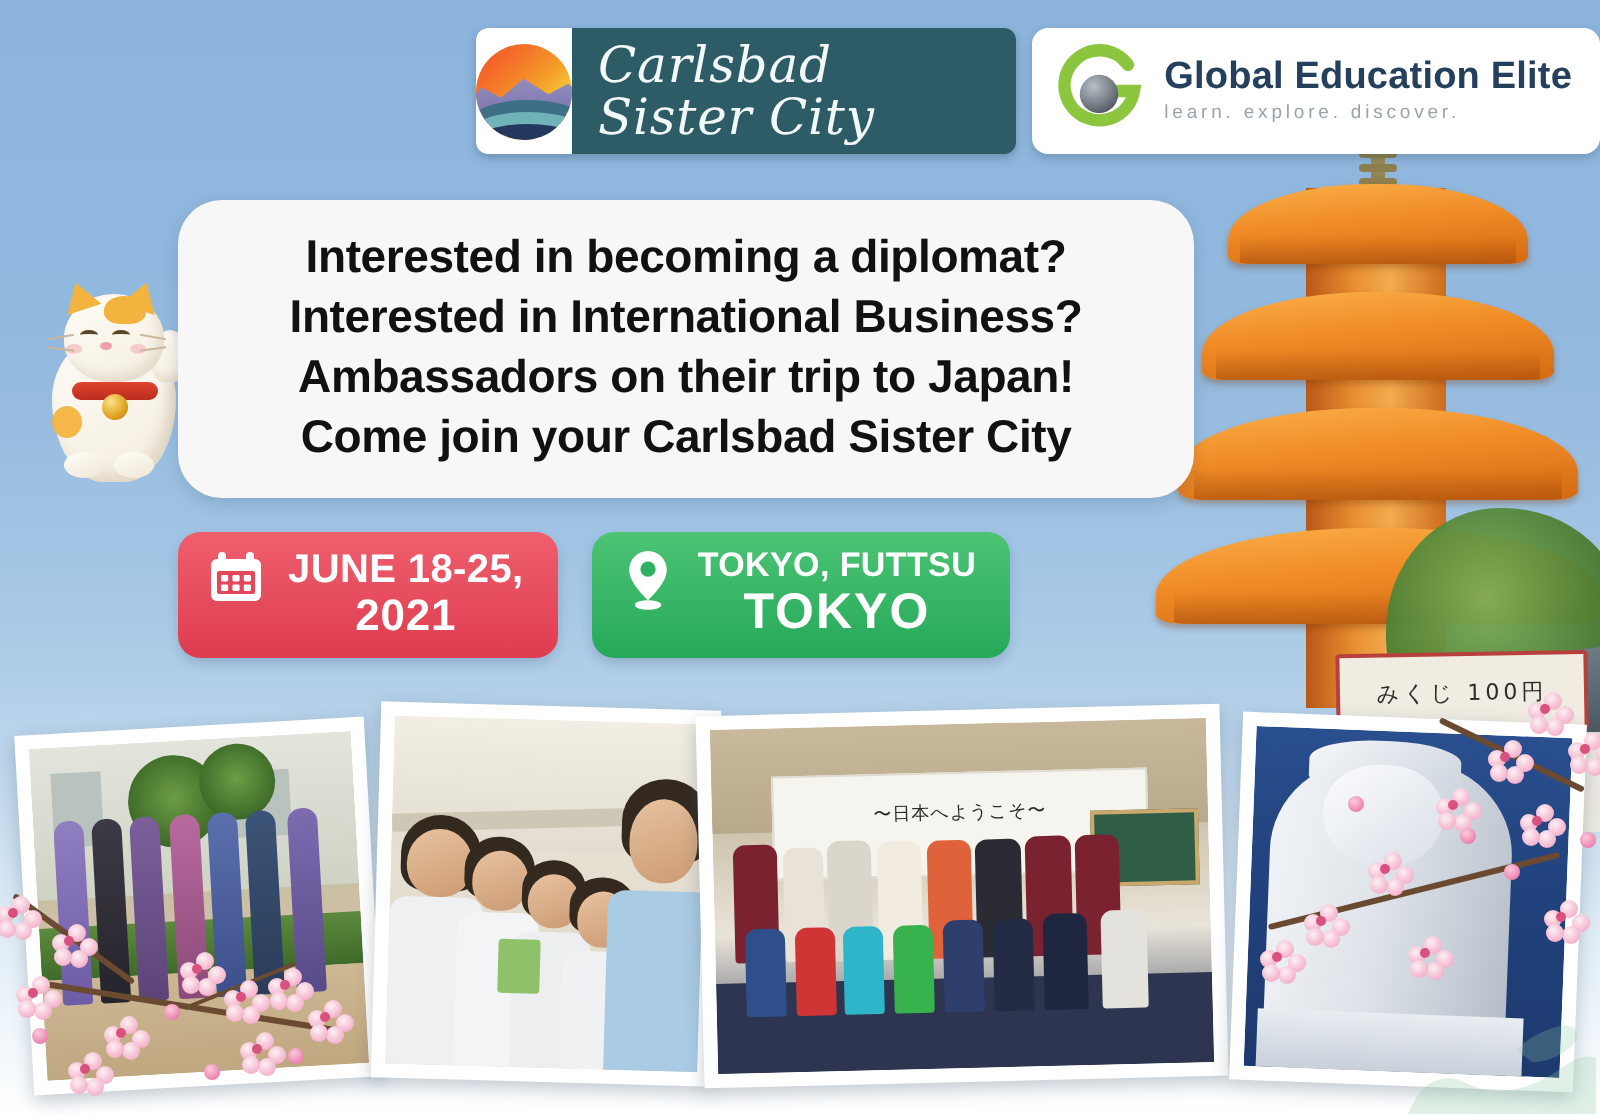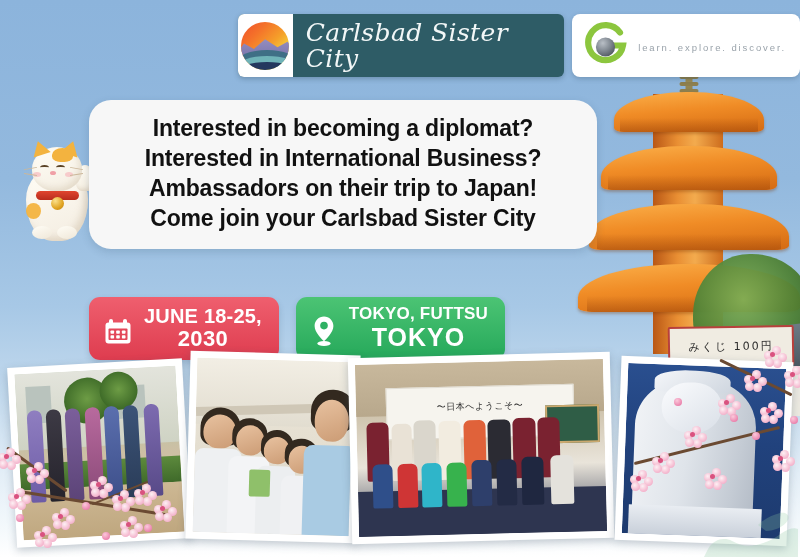--- a/index.html
+++ b/index.html
@@ -162,25 +162,24 @@
     text-align:center;
   }
   .headline p{
     font-size:23px; font-weight:bold; color:#111111;
     line-height:1.31; letter-spacing:-.2px; white-space:nowrap;
   }
 
   
   .badges{ position:absolute; left:89px; top:266px; display:flex; gap:17px; align-items:stretch; }
   .badge{
-    display:flex; align-items:flex-end; gap:11px;
+    display:flex; align-items:flex-start; gap:11px;
     border-radius:11px; padding:8px 17px 9px 14px;
     box-shadow:0 3px 6px rgba(40,70,100,.2);
     color:#ffffff;
-    margin-top:31px;
   }
   .badge-date{ background:linear-gradient(180deg,#ef5f6e,#de3c4f); }
   .badge-loc{ background:linear-gradient(180deg,#4cc474,#25a85a); }
   .badge-icon{ flex:none; }
   .badge-text{ line-height:1.1; text-align:center; }
   .badge-l1{ font-size:20px; font-weight:bold; letter-spacing:.2px; white-space:nowrap; }
   .badge-l2{ font-size:22px; font-weight:bold; letter-spacing:.4px; }
   .badge-loc .badge-l1{ font-size:17px; }
   .badge-loc .badge-l2{ font-size:25px; letter-spacing:1px; }
 
@@ -324,20 +323,21 @@
           <defs>
             <radialGradient id="gsph" cx="36%" cy="30%" r="78%">
               <stop offset="0%" stop-color="#b9bfc6"></stop>
               <stop offset="55%" stop-color="#7e868f"></stop>
               <stop offset="100%" stop-color="#4d545c"></stop>
             </radialGradient>
           </defs>
         </svg>
       </div>
       <div class="gee-text">
+        <div class="gee-name">Global Education Elite</div>
         <div class="gee-tag">learn. explore. discover.</div>
       </div>
     </div>
   </div>
 
   <div class="neko">
     <div class="body"></div>
     <div class="spot"></div>
     <div class="paw l"></div>
     <div class="paw r"></div>
@@ -380,21 +380,21 @@
             <rect x="13.2" y="13.5" width="3.6" height="3.2" rx=".7"></rect>
             <rect x="18.9" y="13.5" width="3.6" height="3.2" rx=".7"></rect>
             <rect x="7.5" y="18.3" width="3.6" height="3.2" rx=".7"></rect>
             <rect x="13.2" y="18.3" width="3.6" height="3.2" rx=".7"></rect>
             <rect x="18.9" y="18.3" width="3.6" height="3.2" rx=".7"></rect>
           </g>
         </svg>
       </span>
       <span class="badge-text">
         <span class="badge-l1" style="display:block;">JUNE 18-25,</span>
-        <span class="badge-l2" style="display:block;">2030</span>
+        <span class="badge-l2" style="display:block;">2021</span>
       </span>
     </div>
 
     <div class="badge badge-loc">
       <span class="badge-icon">
         <svg width="28" height="32" viewBox="0 0 28 32" aria-hidden="true">
           <path d="M14 1.5c-5.2 0-9.4 4.2-9.4 9.4 0 6.6 7.9 13.6 9.4 15.4 1.5-1.8 9.4-8.8 9.4-15.4 0-5.2-4.2-9.4-9.4-9.4z" fill="#ffffff"></path>
           <circle cx="14" cy="10.6" r="3.8" fill="#2fb163"></circle>
           <ellipse cx="14" cy="28.5" rx="6.6" ry="2.4" fill="#ffffff"></ellipse>
         </svg>

